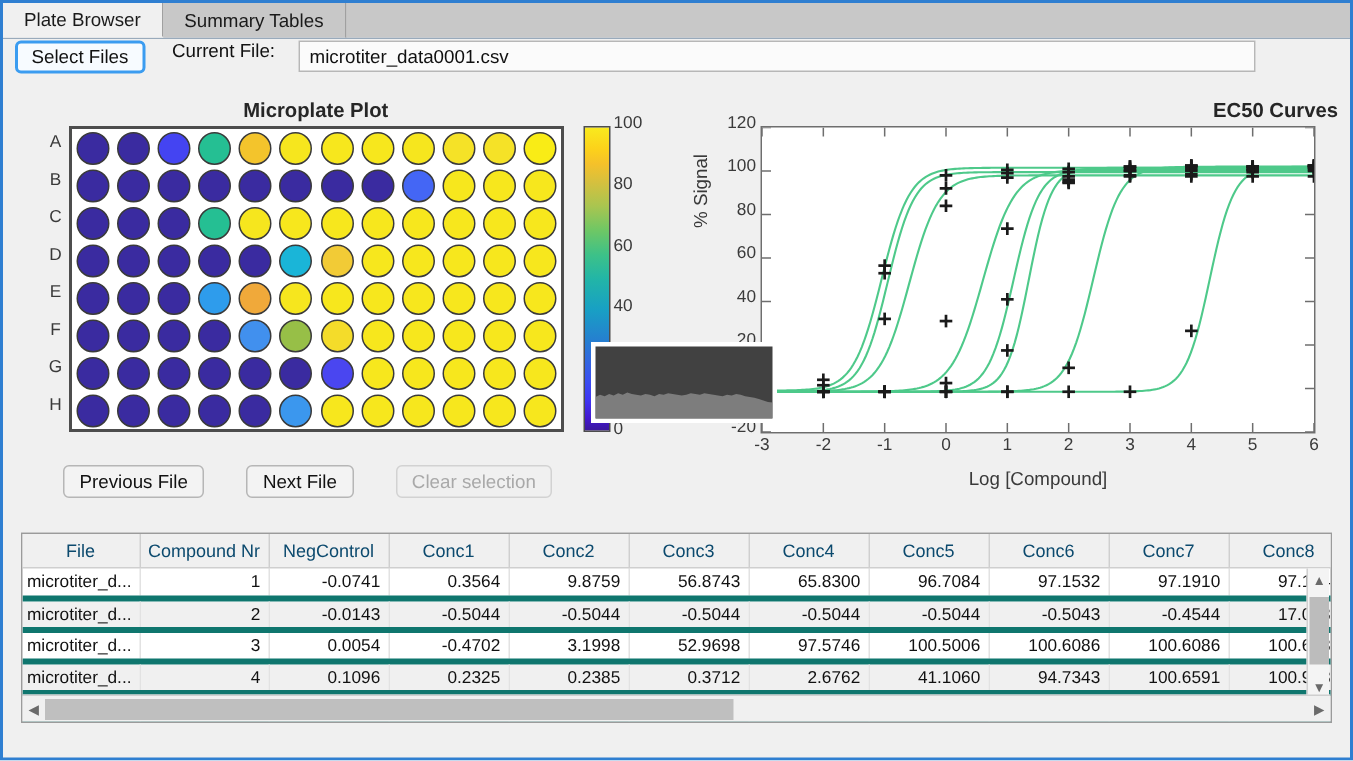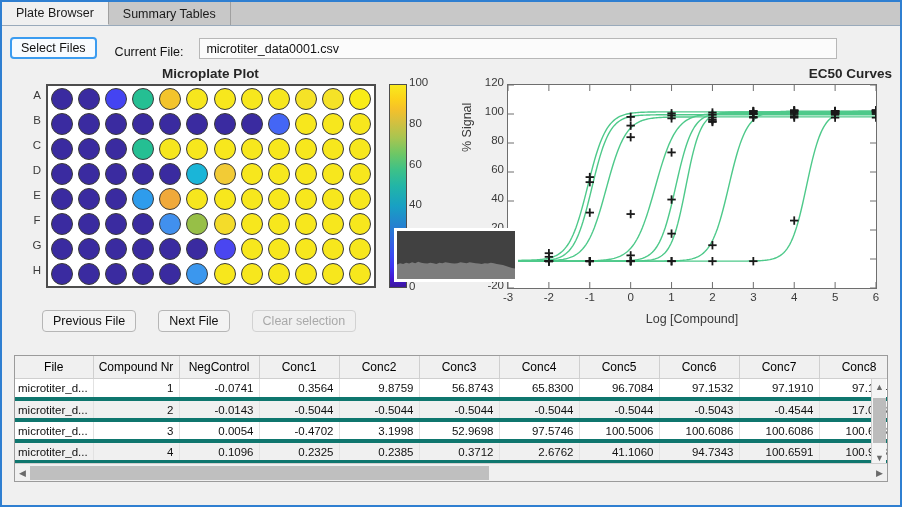--- a/index.html
+++ b/index.html
@@ -46,21 +46,21 @@
   .tab-filler {
     flex: 1; height: 23px;
     background: #c8c8c8;
     border-left: 0;
   }
 
   
   .toolbar {
     position: absolute; left: 0; top: 25px;
     width: 898px; height: 32px;
-    display: flex; align-items: flex-end;
+    display: flex; align-items: flex-start;
   }
   .btn {
     font-family: "Liberation Sans", sans-serif;
     font-size: 12.5px;
     color: #111;
     background: #f3f3f3;
     border: 1px solid #b6b6b6;
     border-radius: 4px;
     padding: 3px 10px;
     cursor: default;
@@ -142,21 +142,21 @@
   }
   .cbar-tick {
     position: absolute;
     font-size: 11.5px;
     color: #3a3a3a;
   }
 
   
   .plate-btns {
     position: absolute; left: 40px; top: 308px;
-    display: flex; gap: 22px;
+    display: flex; gap: 28px;
   }
 
   
   .chart-title {
     position: absolute; left: 500px; top: 64px;
     width: 390px; text-align: right;
     font-size: 13.5px; font-weight: bold;
     color: #262626;
   }
   .chart-axes {
@@ -223,21 +223,21 @@
     width: 857px;
     table-layout: fixed;
   }
   table.grid th {
     height: 22px;
     background: #f0f0f0;
     border-right: 1px solid #cfcfcf;
     border-bottom: 1px solid #cfcfcf;
     font-weight: normal;
     font-size: 12px;
-    color: #000000;
+    color: #0c4a6e;
     text-align: center;
   }
   table.grid td {
     height: 21px;
     border-right: 1px solid #e2e2e2;
     border-bottom: 4px solid #0f766e;
     font-size: 11.5px;
     color: #111;
     text-align: right;
     padding-right: 5px;

